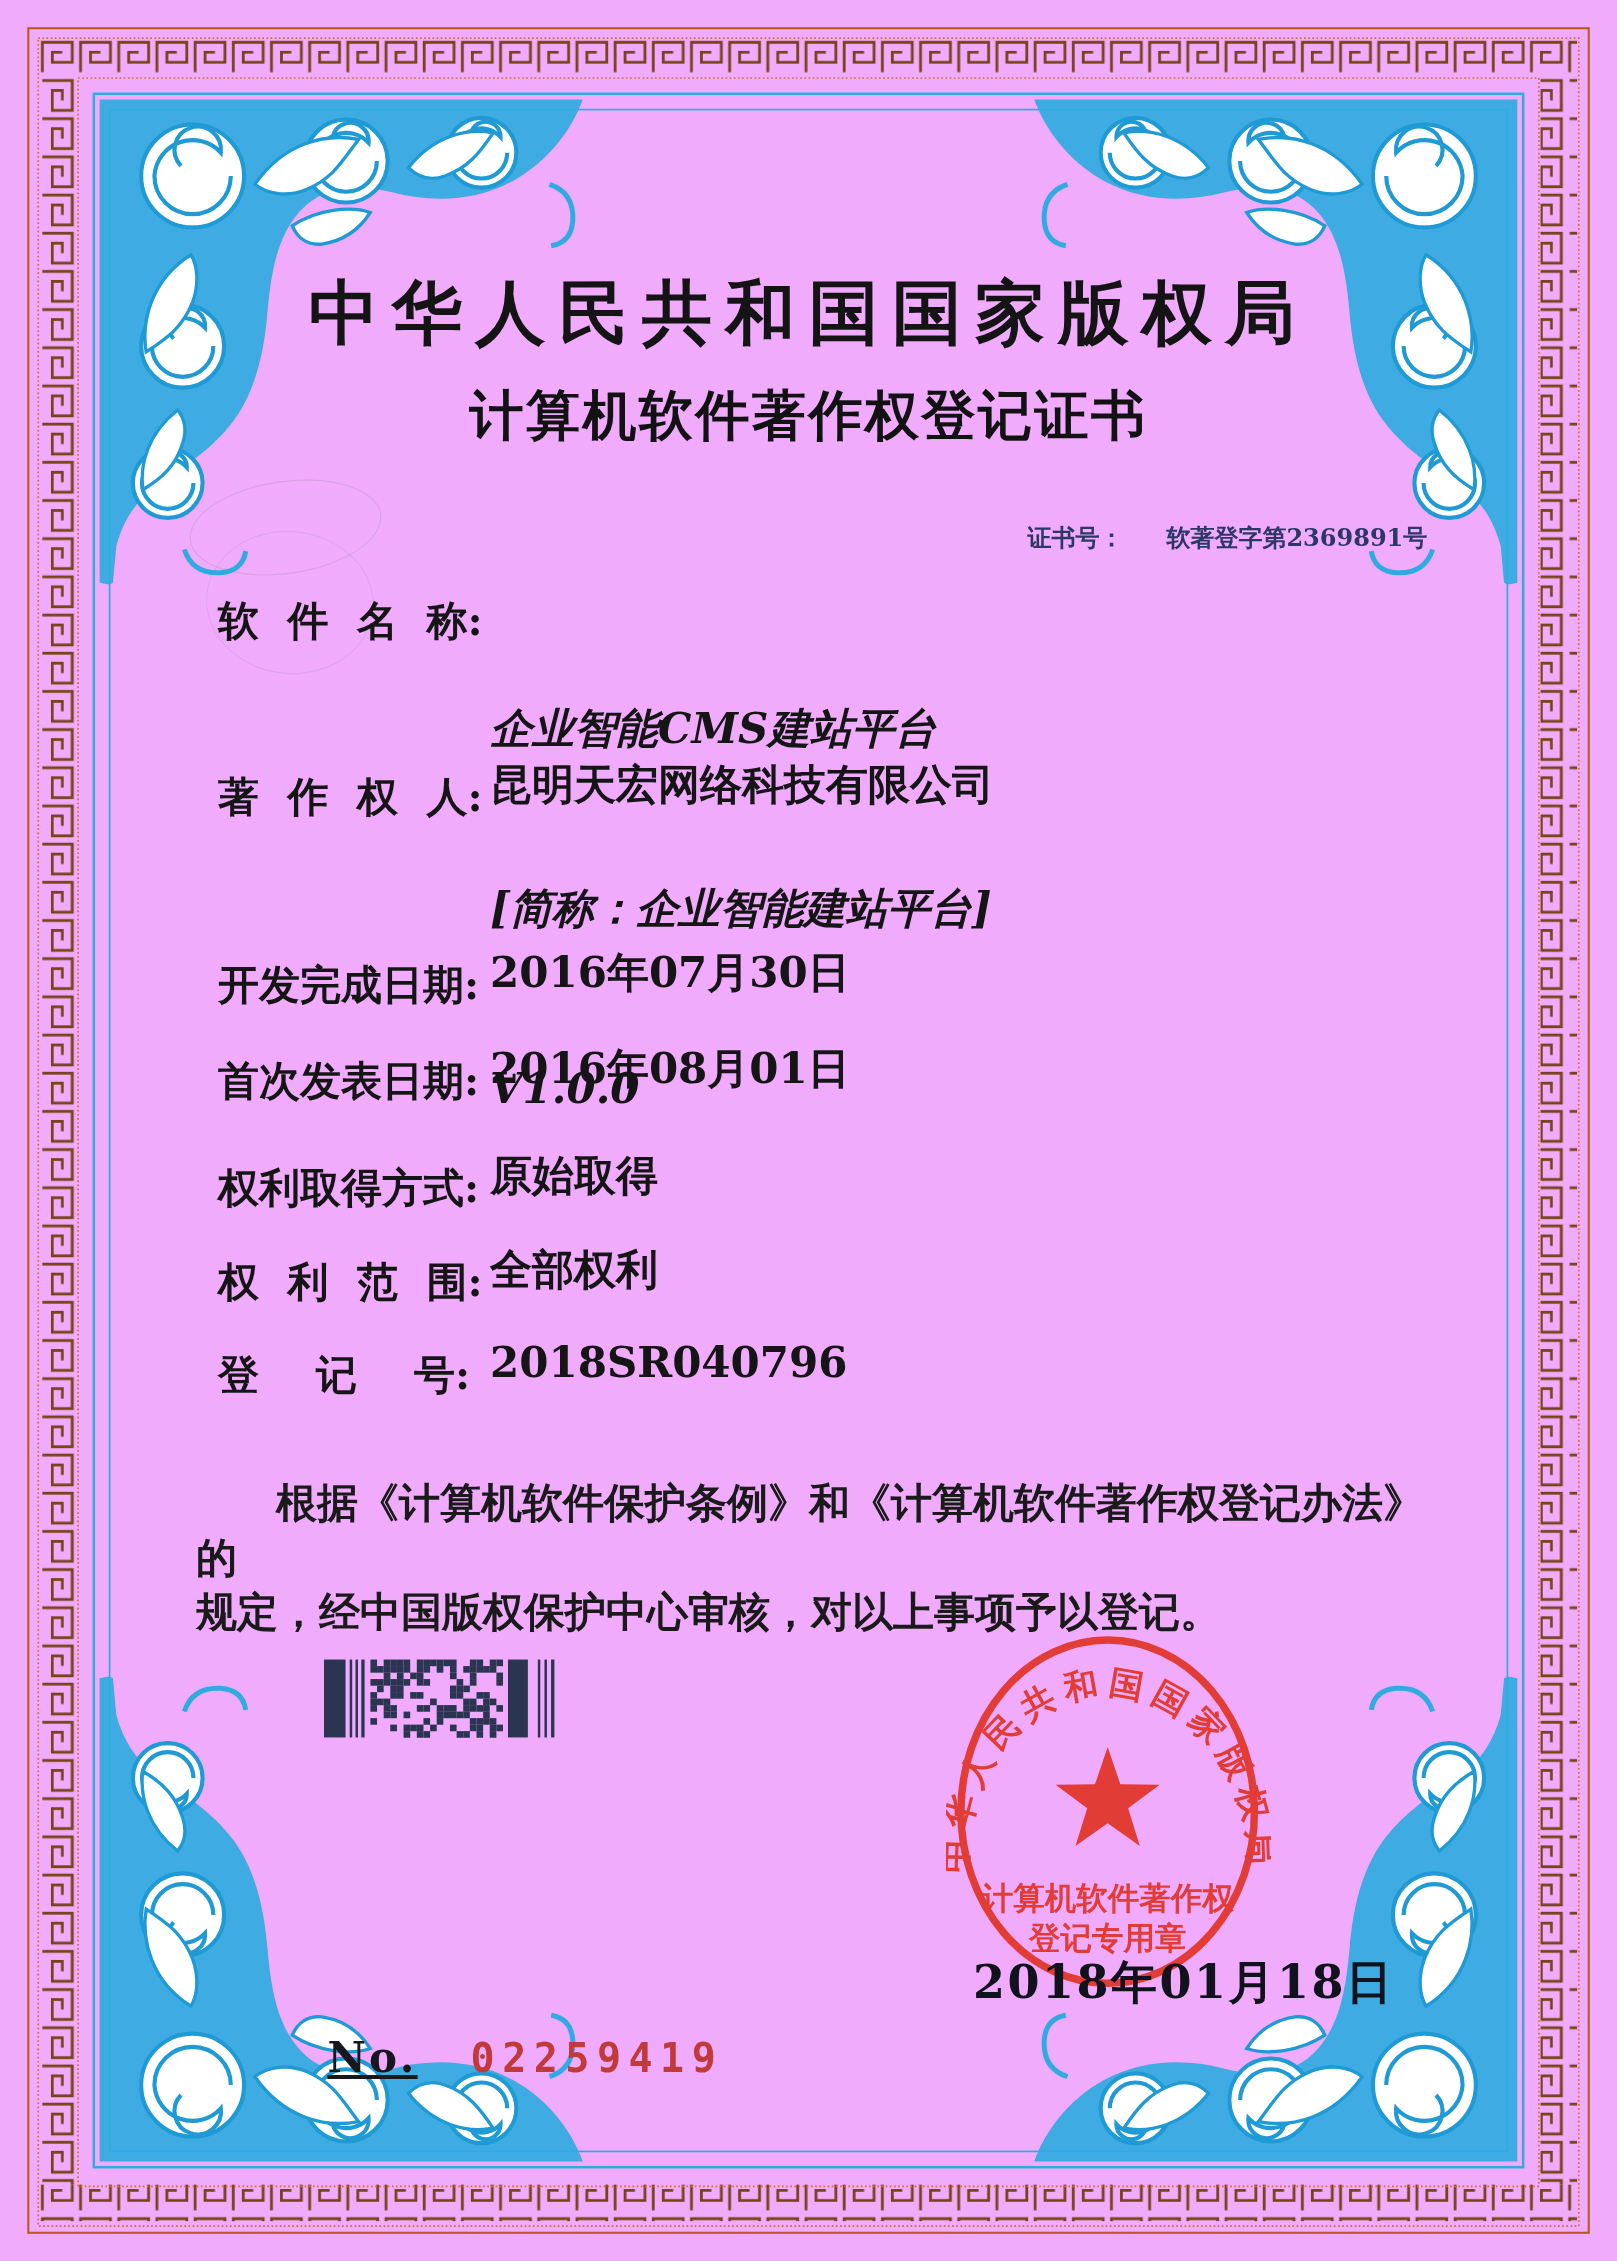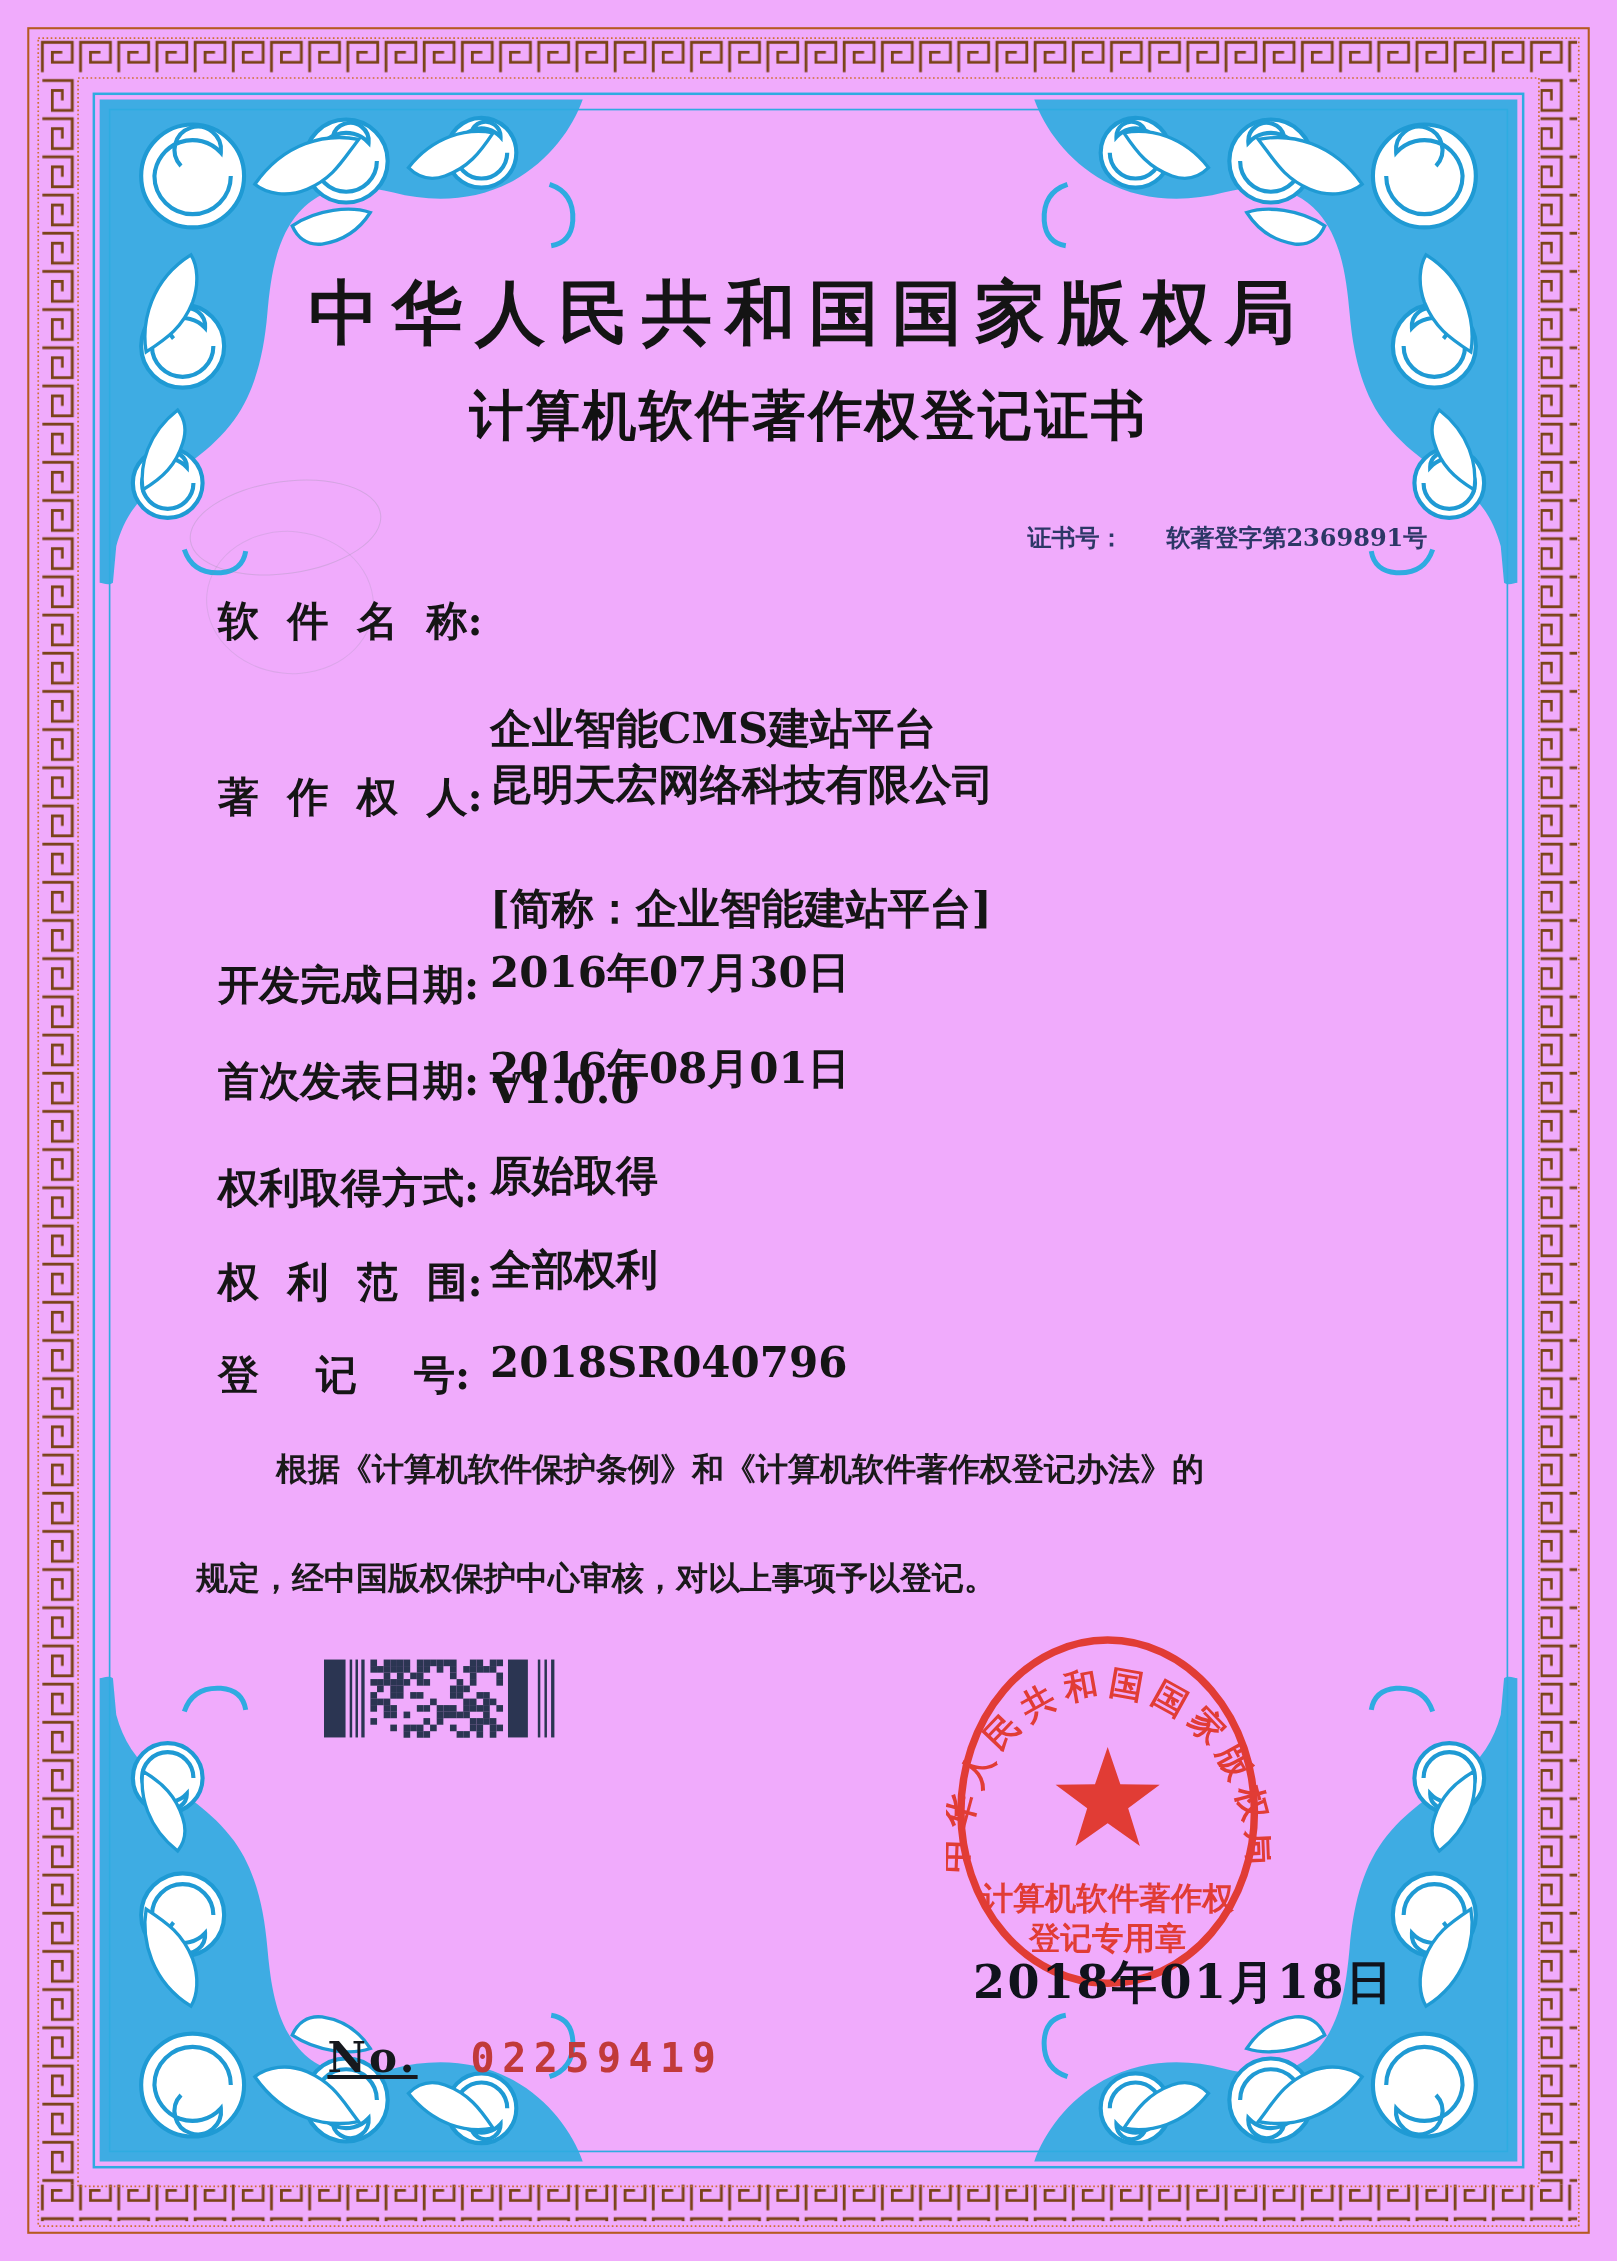--- a/index.html
+++ b/index.html
@@ -18,22 +18,22 @@
     text-align:center;font-size:54px;font-weight:700;letter-spacing:2.5px;color:#121212;
   }
   .cert-no{
     position:absolute;left:994px;top:493px;font-size:24px;font-weight:700;color:#2c3766;
     white-space:pre;
   }
   .cert-no .val{margin-left:43px;}
   .field-row{position:absolute;left:201px;white-space:pre;}
   .field-label{display:inline-block;font-size:41px;font-weight:700;vertical-align:top;white-space:pre;}
   .field-value{position:absolute;left:289px;top:0;font-size:42px;font-weight:700;white-space:pre;line-height:60px;}
-  .field-value .vline{display:block;}
-  .statement{position:absolute;left:196px;width:1237px;font-size:32px;font-weight:600;color:#1a1a1a;}
+  .field-value .vline{display:block;font-style:italic;}
+  .statement{position:absolute;left:196px;width:1237px;font-size:41px;font-weight:600;color:#1a1a1a;margin-top:28px;}
   .statement .s1{text-indent:80px;}
   .barcode{position:absolute;left:324px;top:1656px;width:242px;height:85px;}
   .seal{position:absolute;left:946px;top:1629px;width:325px;height:367px;opacity:.93;}
   .seal-date{
     position:absolute;left:973px;top:1952px;font-size:46px;font-weight:700;
     color:#10131c;letter-spacing:2.5px;white-space:pre;
   }
   .serial{position:absolute;left:274px;top:1984px;font-size:42px;white-space:pre;}
   .serial .prefix{color:#16181d;font-weight:600;letter-spacing:3.3px;text-decoration:underline;}
   .serial .number{

